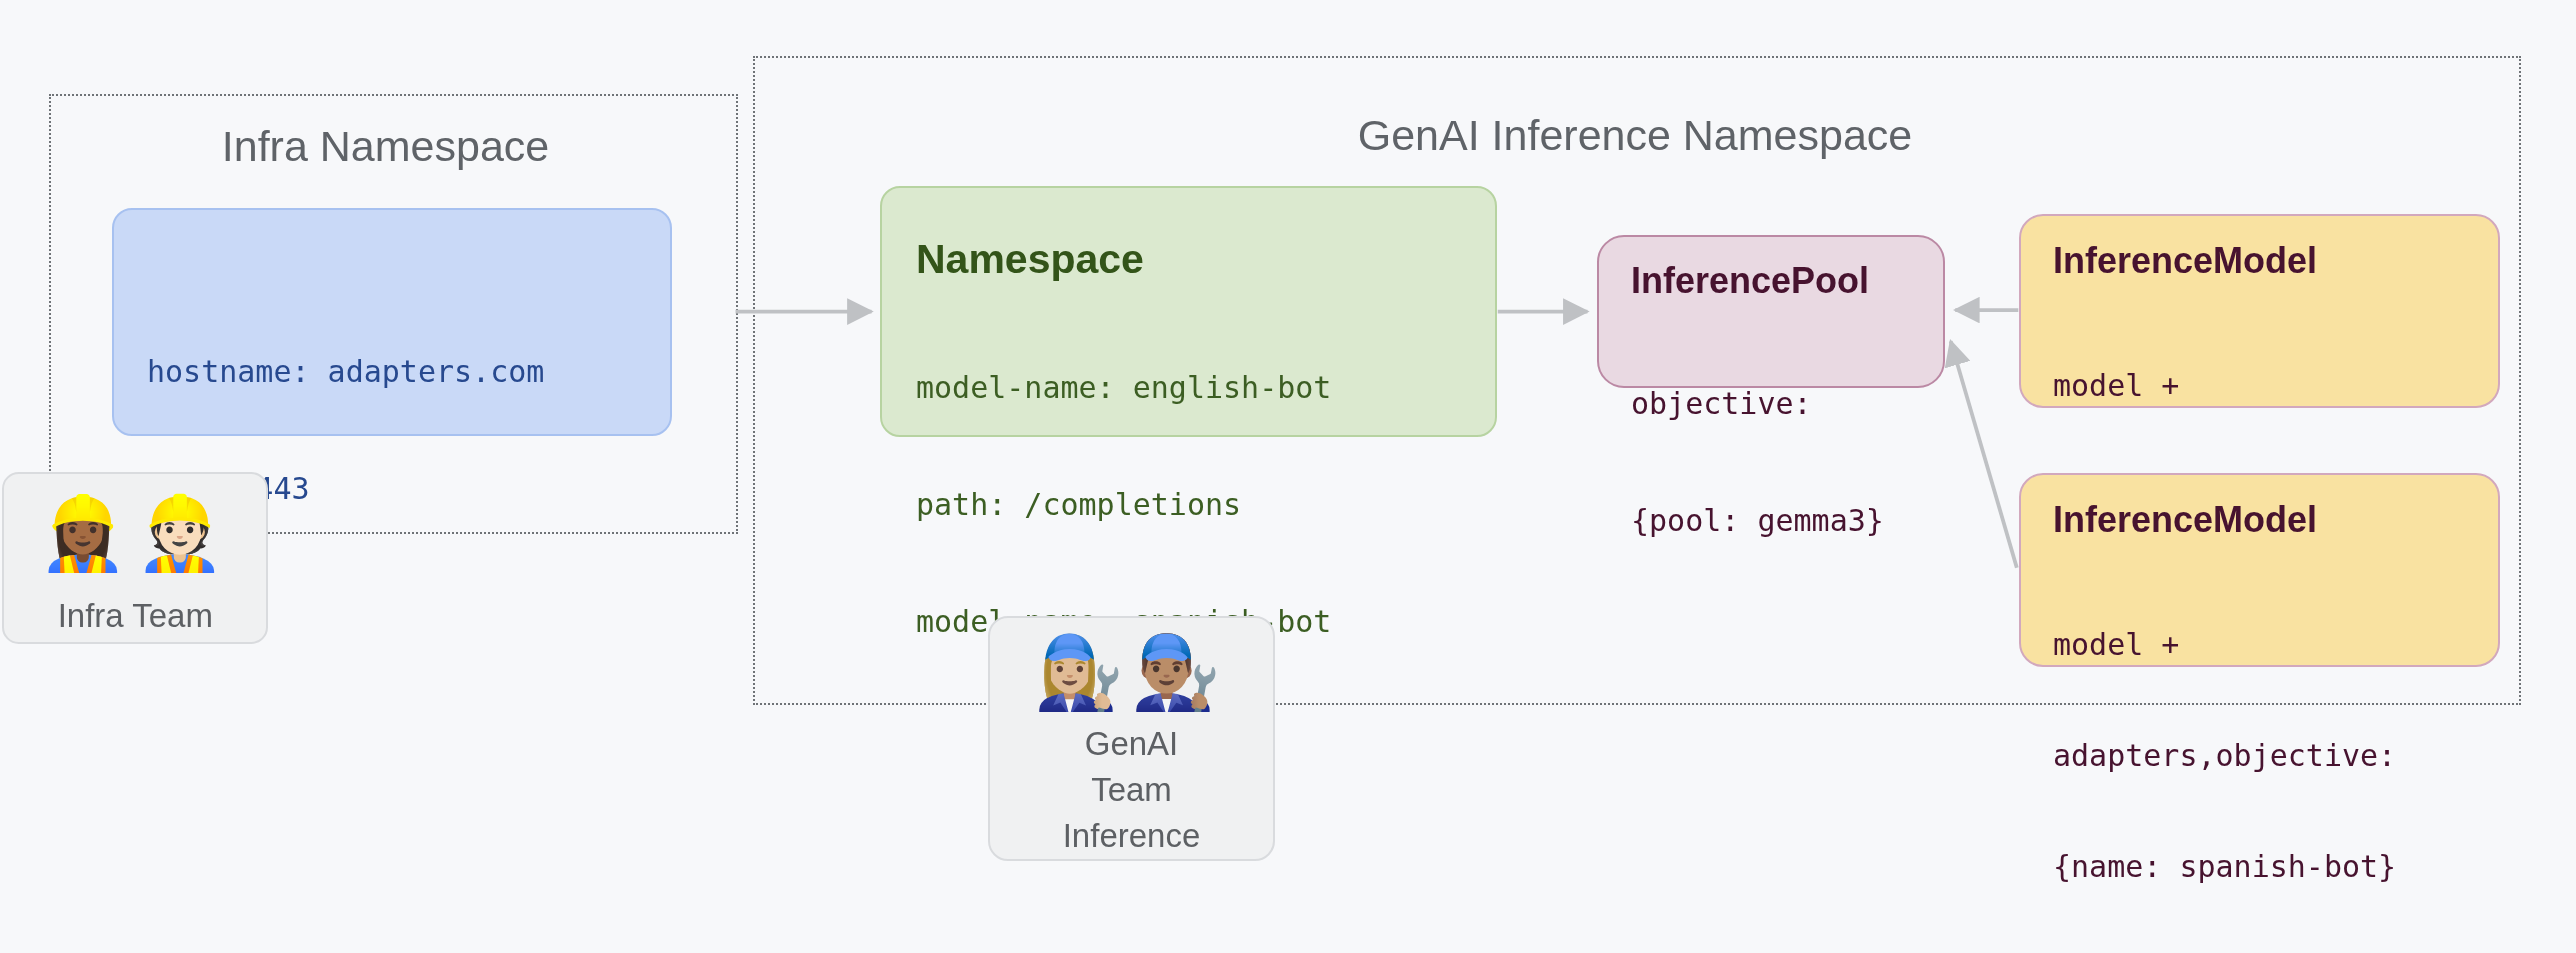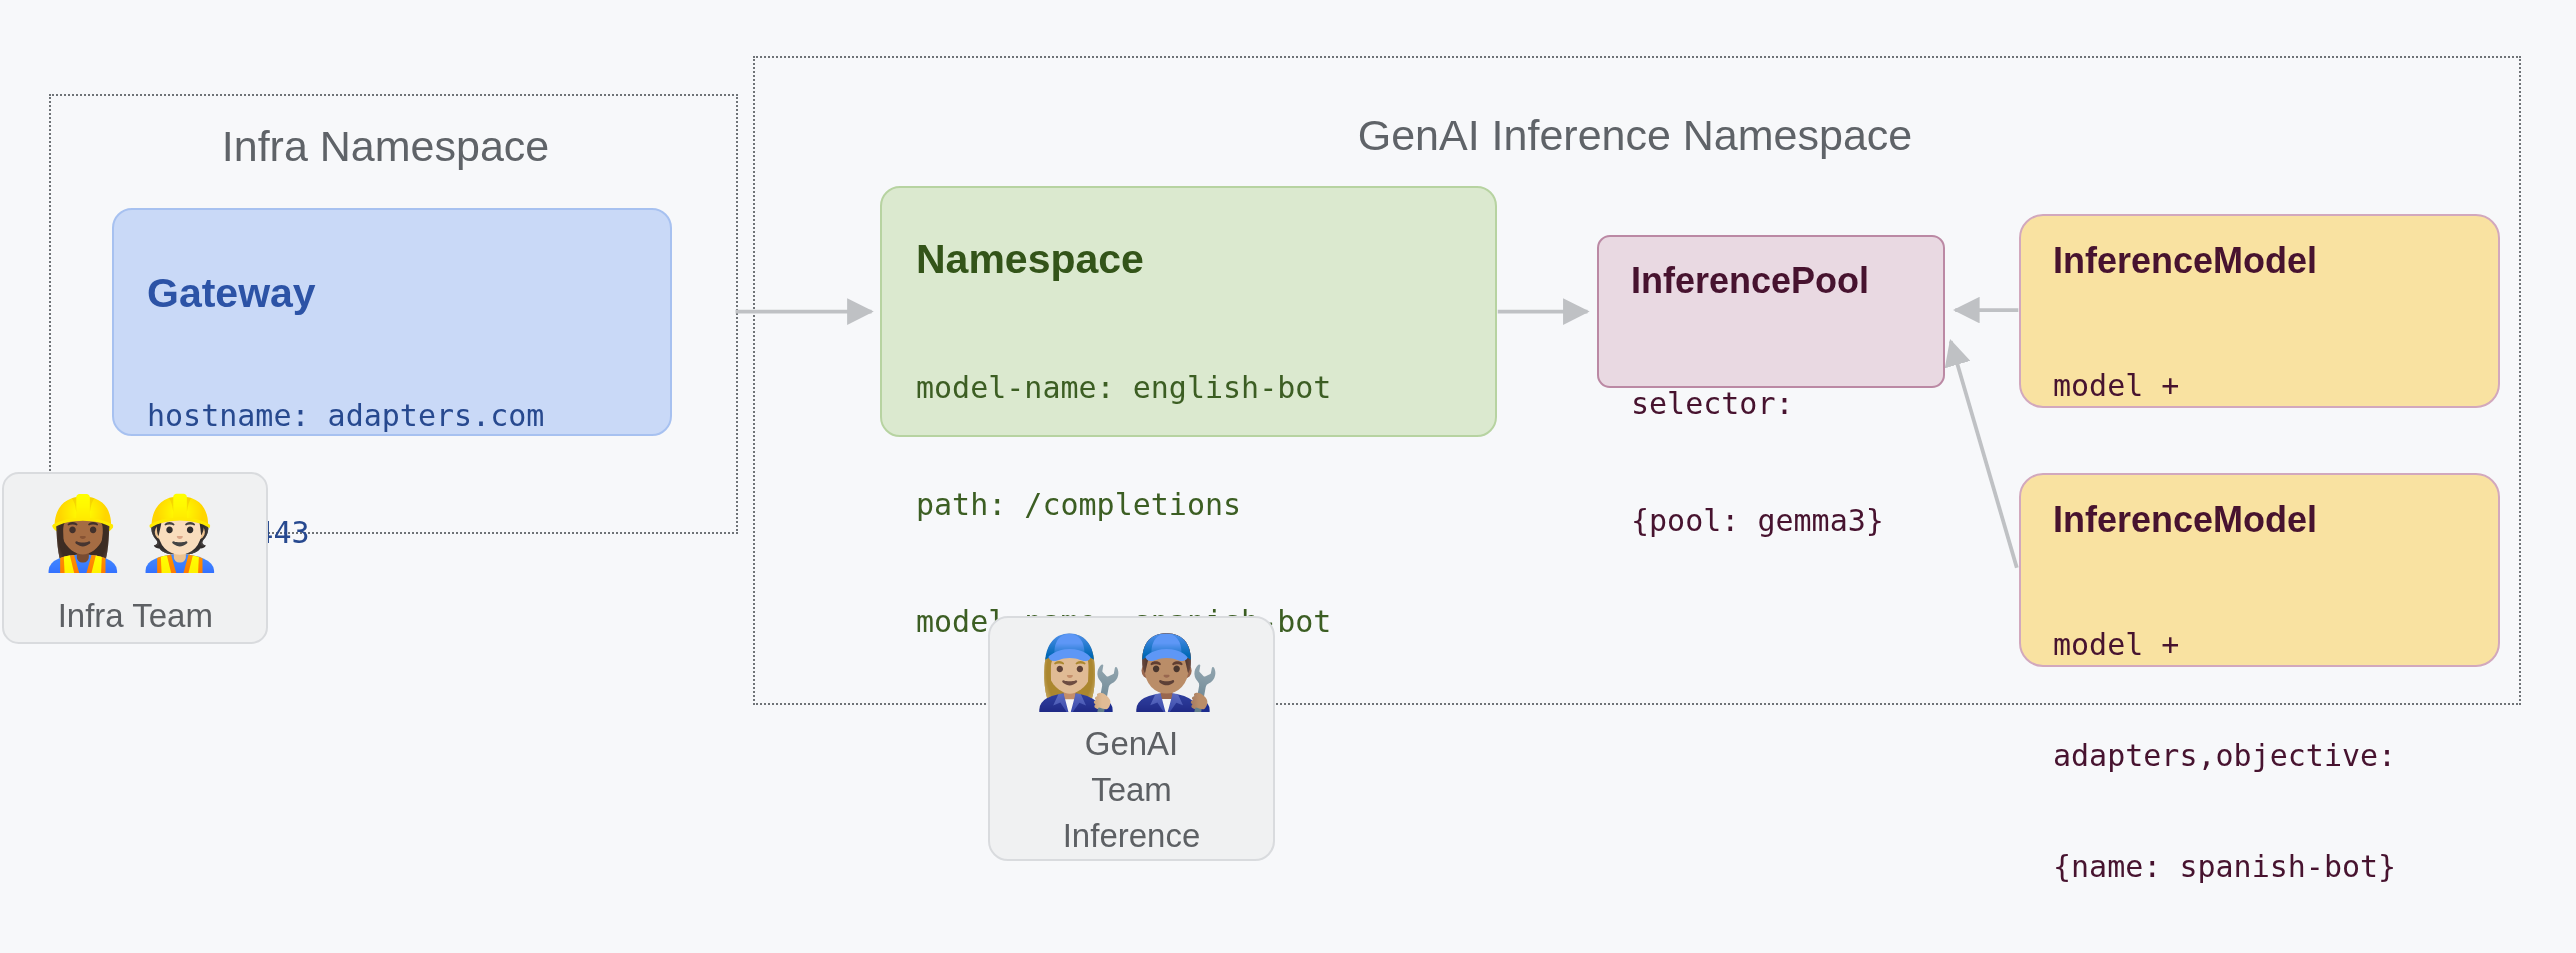--- a/index.html
+++ b/index.html
@@ -66,21 +66,21 @@
     left: 880px; top: 186px; width: 617px; height: 251px;
     background: var(--httproute-fill, #dbe9cf);
     border-color: var(--httproute-border, #b7d3a1);
     padding: 49px 0 0 34px;
   }
   #httproute .node-title { font-size: 41px; line-height: 44px; color: var(--httproute-title, #335419); }
   #httproute .mono { margin-top: 9px; color: var(--httproute-text, #3c5e23); }
 
   #inference-pool {
     left: 1597px; top: 235px; width: 348px; height: 153px;
-    border-radius: 13px;
+    border-radius: 27px;
     background: var(--pool-fill, #e9d9e2);
     border-color: var(--pool-border, #bb89a4);
     padding: 23px 0 0 32px;
   }
   #inference-pool .node-title { font-size: 36px; line-height: 41px; color: var(--pool-text, #47132f); }
   #inference-pool .mono { margin-top: 5.3px; color: var(--pool-text, #47132f); }
 
   .inference-model {
     width: 481px; height: 194px;
     left: 2019px;
@@ -146,40 +146,39 @@
         <path d="M0,0 L12,6 L0,12 Z"></path>
       </marker>
     </defs>
     <path d="M967,410 L1146,410" marker-end="url(#arrowhead)"></path>
     <path d="M1970,410 L2088,410" marker-end="url(#arrowhead)"></path>
     <path d="M2655,408 L2572,408" marker-end="url(#arrowhead)"></path>
     <path d="M2653,747 L2566,449" marker-end="url(#arrowhead)"></path>
   </svg>
 
   <div class="node" id="gateway">
-    <div class="node-title">Gateway</div>
     <div class="mono">
       <div>hostname: adapters.com</div>
       <div>port: 443</div>
     </div>
   </div>
 
   <div class="node" id="httproute">
     <div class="node-title">Namespace</div>
     <div class="mono">
       <div>model-name: english-bot</div>
       <div>path: /completions</div>
       <div>model-name: spanish-bot</div>
     </div>
   </div>
 
   <div class="node" id="inference-pool">
     <div class="node-title">InferencePool</div>
     <div class="mono">
-      <div>selector:</div>
+      <div>objective:</div>
       <div>{pool: gemma3}</div>
     </div>
   </div>
 
   <div class="node inference-model" id="inference-model-english">
     <div class="node-title">InferenceModel</div>
     <div class="mono">
       <div>model +</div>
       <div>adapters,objective:</div>
       <div>{name: english-bot}</div>

